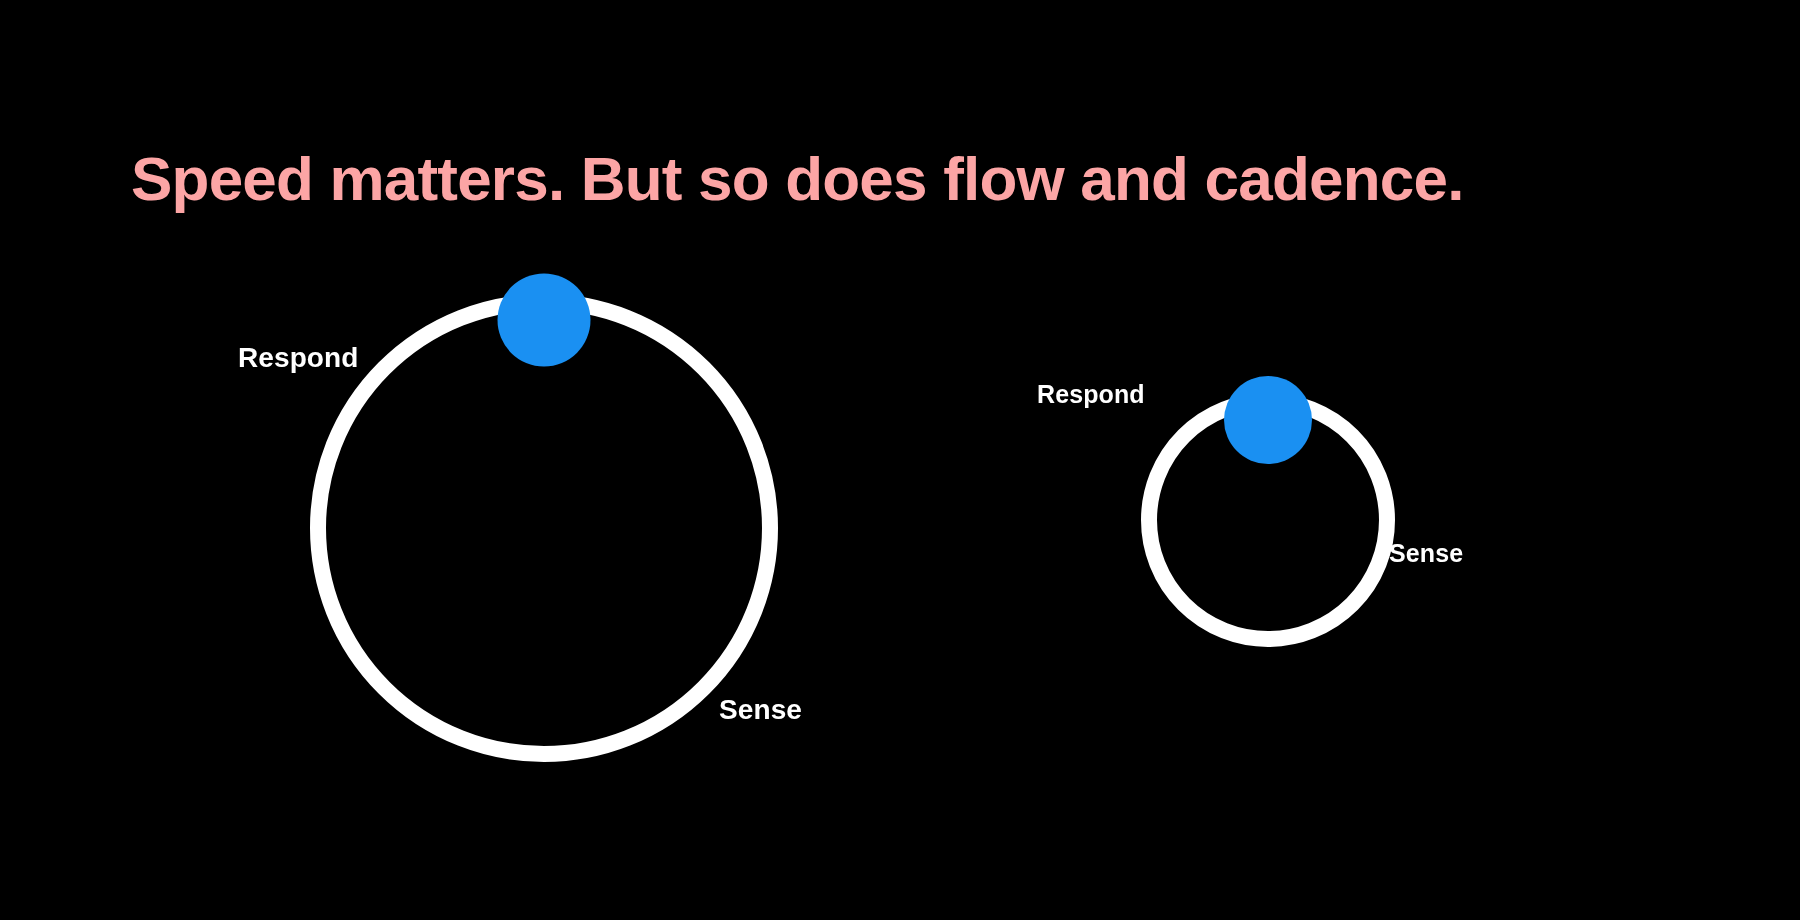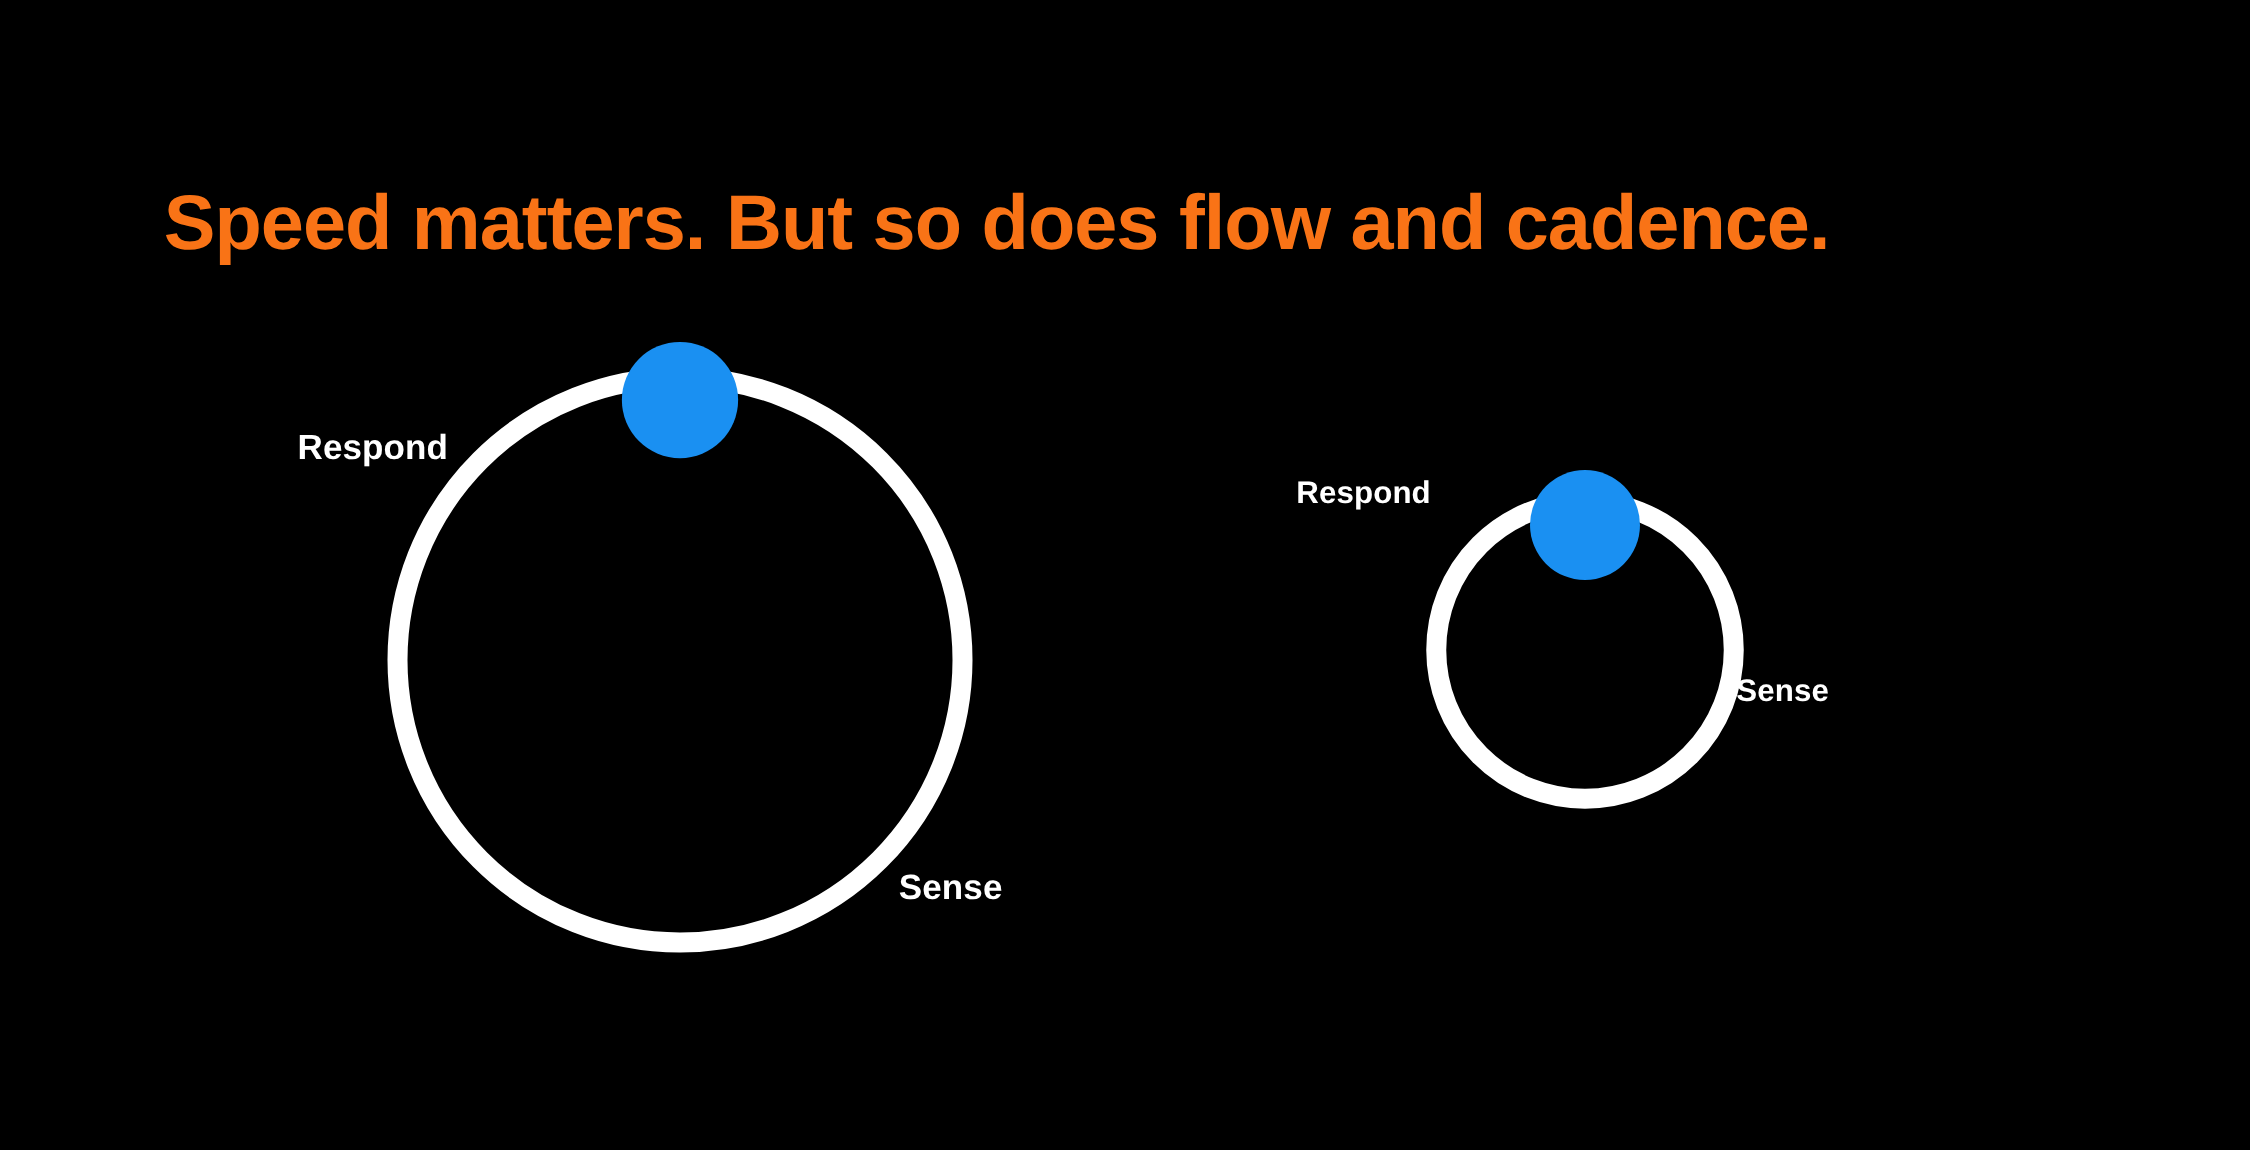--- a/index.html
+++ b/index.html
@@ -99,21 +99,21 @@
   #loop-small-label-sense {
     left: 248px;
     top: 146px;
   }
 </style>
 </head>
 <body style="background: rgb(0, 0, 0);">
 
 <div id="slide" style="background: rgb(0, 0, 0);">
 
-  <h1 id="slide-title" style="color: #f97316;">Speed matters. But so does flow and cadence.</h1>
+  <h1 id="slide-title" style="color: #fca5a5;">Speed matters. But so does flow and cadence.</h1>
 
   <div id="diagram-stage">
 
     <div id="loop-large" class="loop-group">
 
       <svg class="loop-svg" width="468" height="468" viewBox="0 0 468 468">
         <circle cx="234" cy="234" r="226" fill="none" stroke="#ffffff" stroke-width="16"></circle>
         <circle cx="234" cy="26" r="46.5" fill="#1a90f2"></circle>
       </svg>
 

